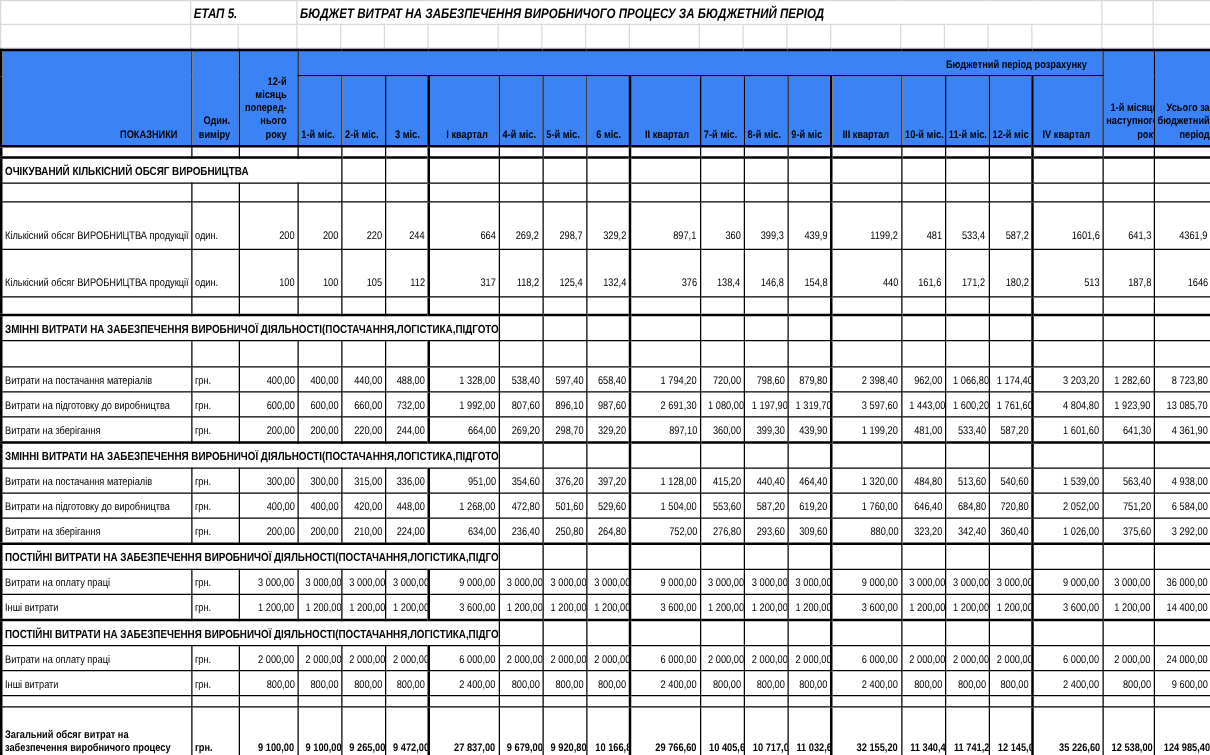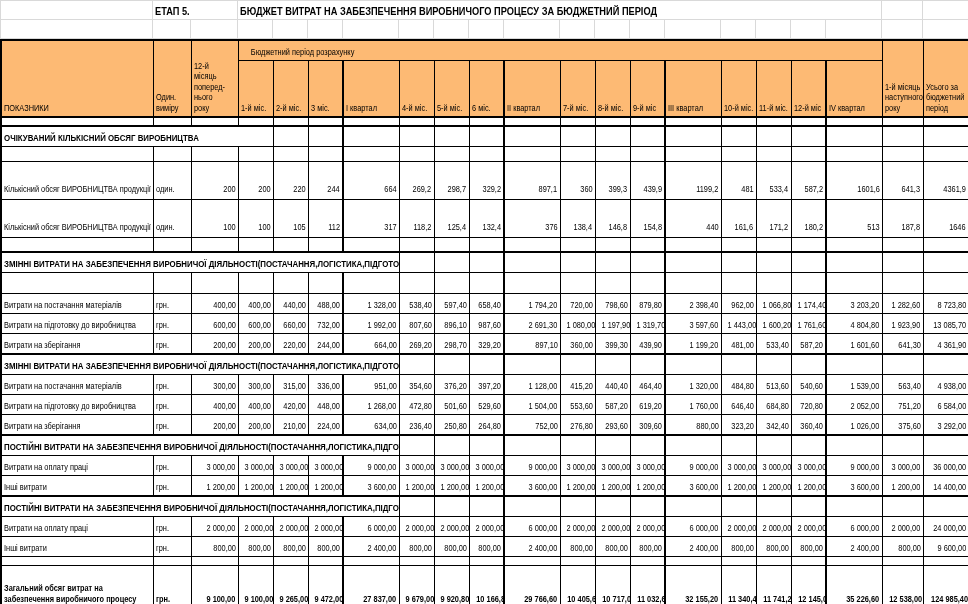--- a/index.html
+++ b/index.html
@@ -1,30 +1,30 @@
 <!DOCTYPE html>
 <html><head>
 <meta charset="utf-8">
 <style>
   html,body{margin:0;padding:0;background:#fff;}
   .sheet{width:968px;height:604px;background:#fff;overflow:hidden;
          font-family:"Liberation Sans",sans-serif;color:#000;}
   table{border-collapse:collapse;table-layout:fixed;width:968px;}
 
   
-  .topgrid{border-top:1px solid #9a9a9a;}
+  .topgrid{border-top:1px solid #9a9a9a;font-style:italic;}
   .topgrid td{border:1px solid #d9d9d9;height:18px;padding:0 2px;
               vertical-align:middle;overflow:visible;}
   .topgrid .t{font-weight:bold;font-size:11px;}
 
   
   .main{border:2px solid #000;}
   .main th,.main td{border:1px solid #000;padding:0 2px 1px 2px;overflow:hidden;}
   .main thead{border-bottom:2px solid #000;}
-  .main thead th{font-weight:normal;text-align:left;vertical-align:bottom;background:#fdba74;}
+  .main thead th{font-weight:bold;text-align:right;vertical-align:bottom;background:#3b82f6;}
   tr.h1{height:20px;}
   tr.h2{height:56px;border-radius:27px;}
   th.h-prev,th.h-next,th.h-total{vertical-align:top;}
   th.h-budget{text-align:center;vertical-align:middle;}
   .main td{vertical-align:bottom;}
   td.num{text-align:right;padding:0 2px 1px 0;}
 
   
   .t{display:inline-block;transform:scaleX(.84);transform-origin:0 100%;
      white-space:nowrap;font-size:8.8px;line-height:1.18;}

